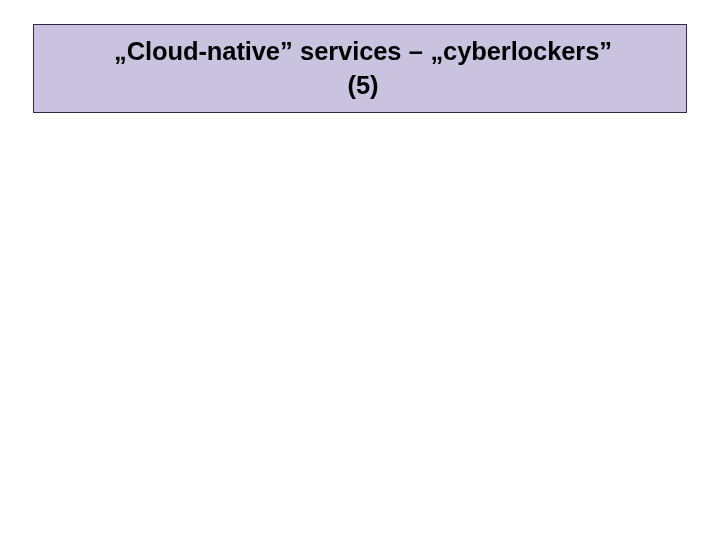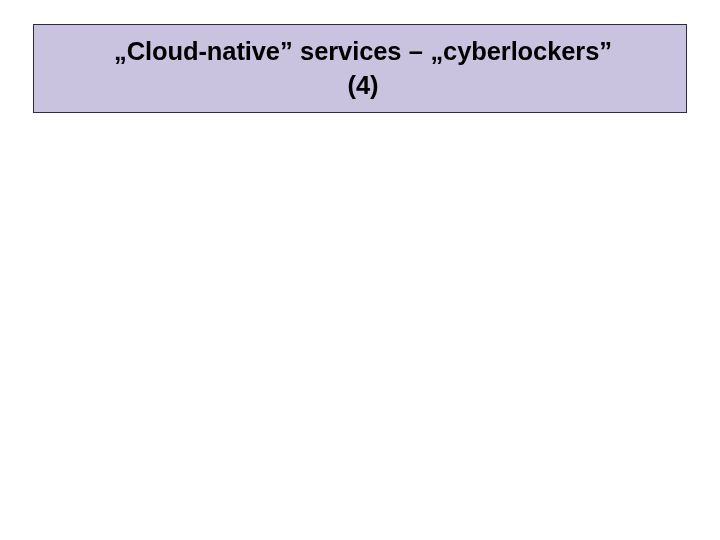--- a/index.html
+++ b/index.html
@@ -63,18 +63,18 @@
     background: #FFFFFF;
   }
 </style>
 </head>
 <body>
 
 <div id="slide">
 
   <div id="title-box">
     <h1 id="title-text">„Cloud-native” services – „cyberlockers”
-(4)</h1>
+(5)</h1>
   </div>
 
   <div id="content-area"></div>
 
 </div>
 
 </body></html>

